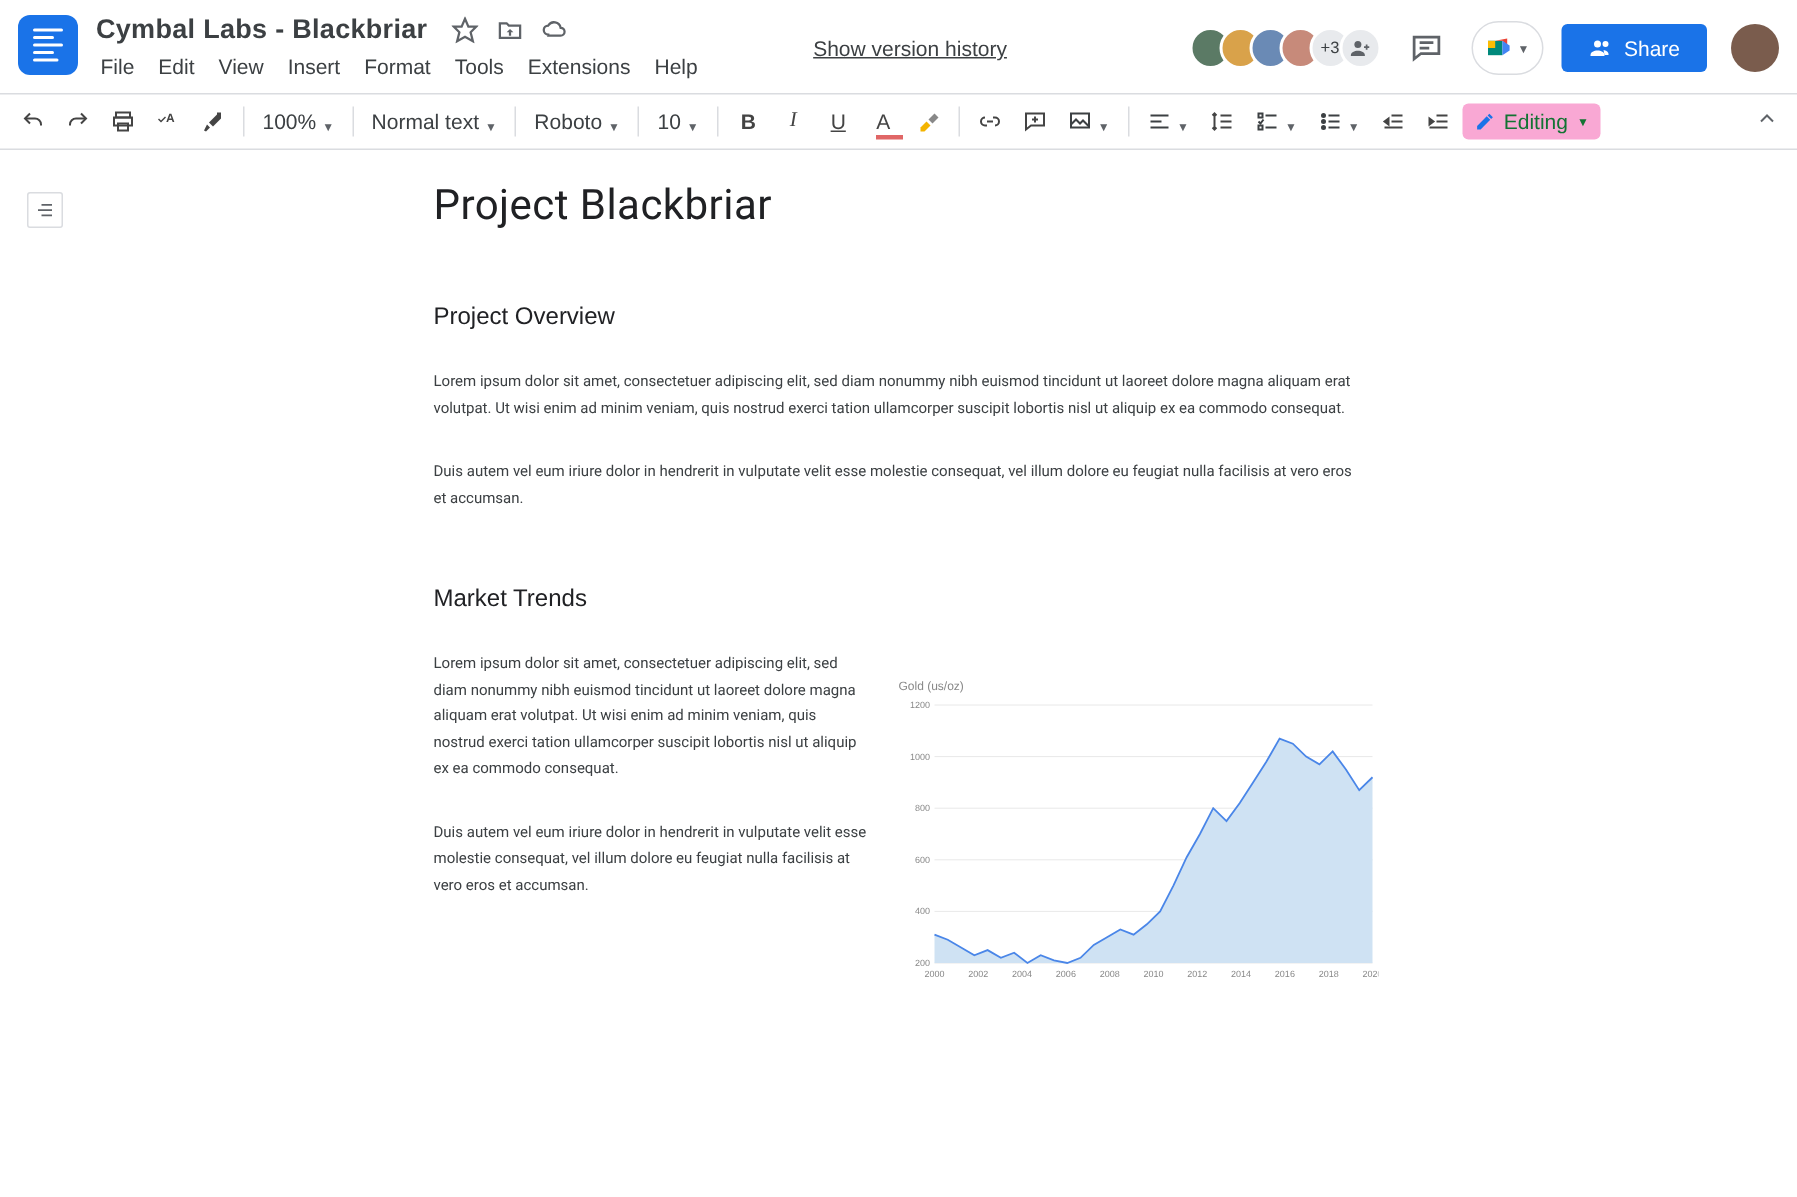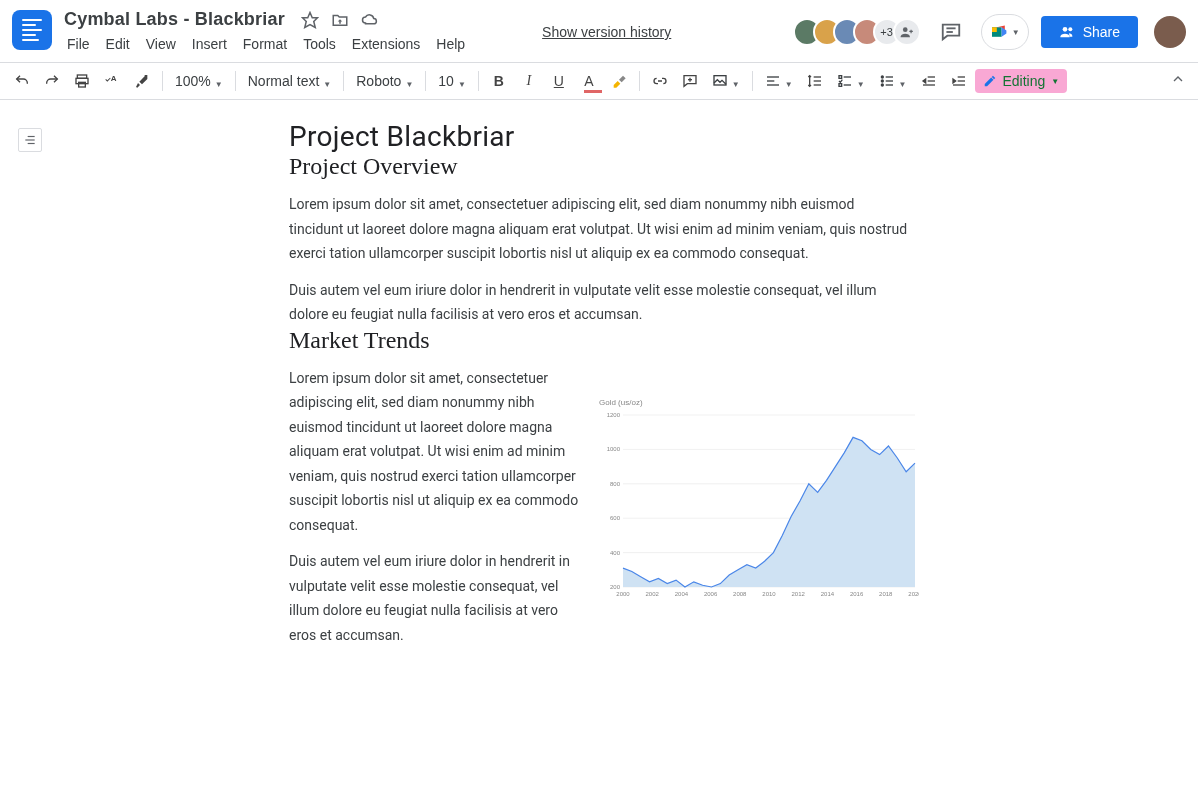--- a/index.html
+++ b/index.html
@@ -42,22 +42,22 @@
 .page{width:820px;margin:0 auto;padding:20px 100px 40px 100px;position:relative}
 .doc-heading{font-family:Roboto,Arial,sans-serif;font-size:28px;color:#202124;font-weight:400;letter-spacing:0.3px}
 .doc-date{font-family:Roboto,Arial,sans-serif;font-size:14px;color:#1a73e8;font-weight:700;margin-top:16px}
 .brand-logo{position:absolute;right:20px;top:26px;display:flex;align-items:center;gap:12px}
 .brand-circles{position:relative;width:44px;height:44px}
 .brand-circles span{position:absolute;width:20px;height:20px;background:#1a73e8;border-radius:50%}
 .brand-circles span:nth-child(1){left:12px;top:0}
 .brand-circles span:nth-child(2){left:0;top:22px}
 .brand-circles span:nth-child(3){left:22px;top:22px}
 .brand-text{font-family:Roboto,Arial,sans-serif;font-size:20px;font-weight:700;line-height:1.1;color:#000}
-.section-h{font-family:Liberation Serif, serif;font-size:24px;color:#202124;font-weight:400}
-.body-text{font-family:Roboto,Arial,sans-serif;font-size:14px;color:#3c4043;line-height:1.75;margin-top:12px}
+.section-h{font-family:Liberation Sans, sans-serif;font-size:16px;color:#202124;margin-top:50px;font-weight:400}
+.body-text{font-family:Roboto,Arial,sans-serif;font-size:10px;color:#3c4043;line-height:1.75;margin-top:25px}
 .market-section{display:flex;gap:20px;align-items:flex-start}
 .market-text{flex:0 0 290px}
 .chart-box{flex:1;margin-top:44px}
 .chart-title{font-size:8px;color:#888}
 .chart{width:320px;height:190px;position:relative;margin-top:4px}
 .chart svg{width:100%;height:100%}
 .grid-line{stroke:#e0e0e0;stroke-width:0.5}
 .chart-area{fill:#cfe2f3;stroke:none}
 .chart-line{fill:none;stroke:#4a86e8;stroke-width:1.2}
 .y-tick{font-size:6px;fill:#888;text-anchor:end}

